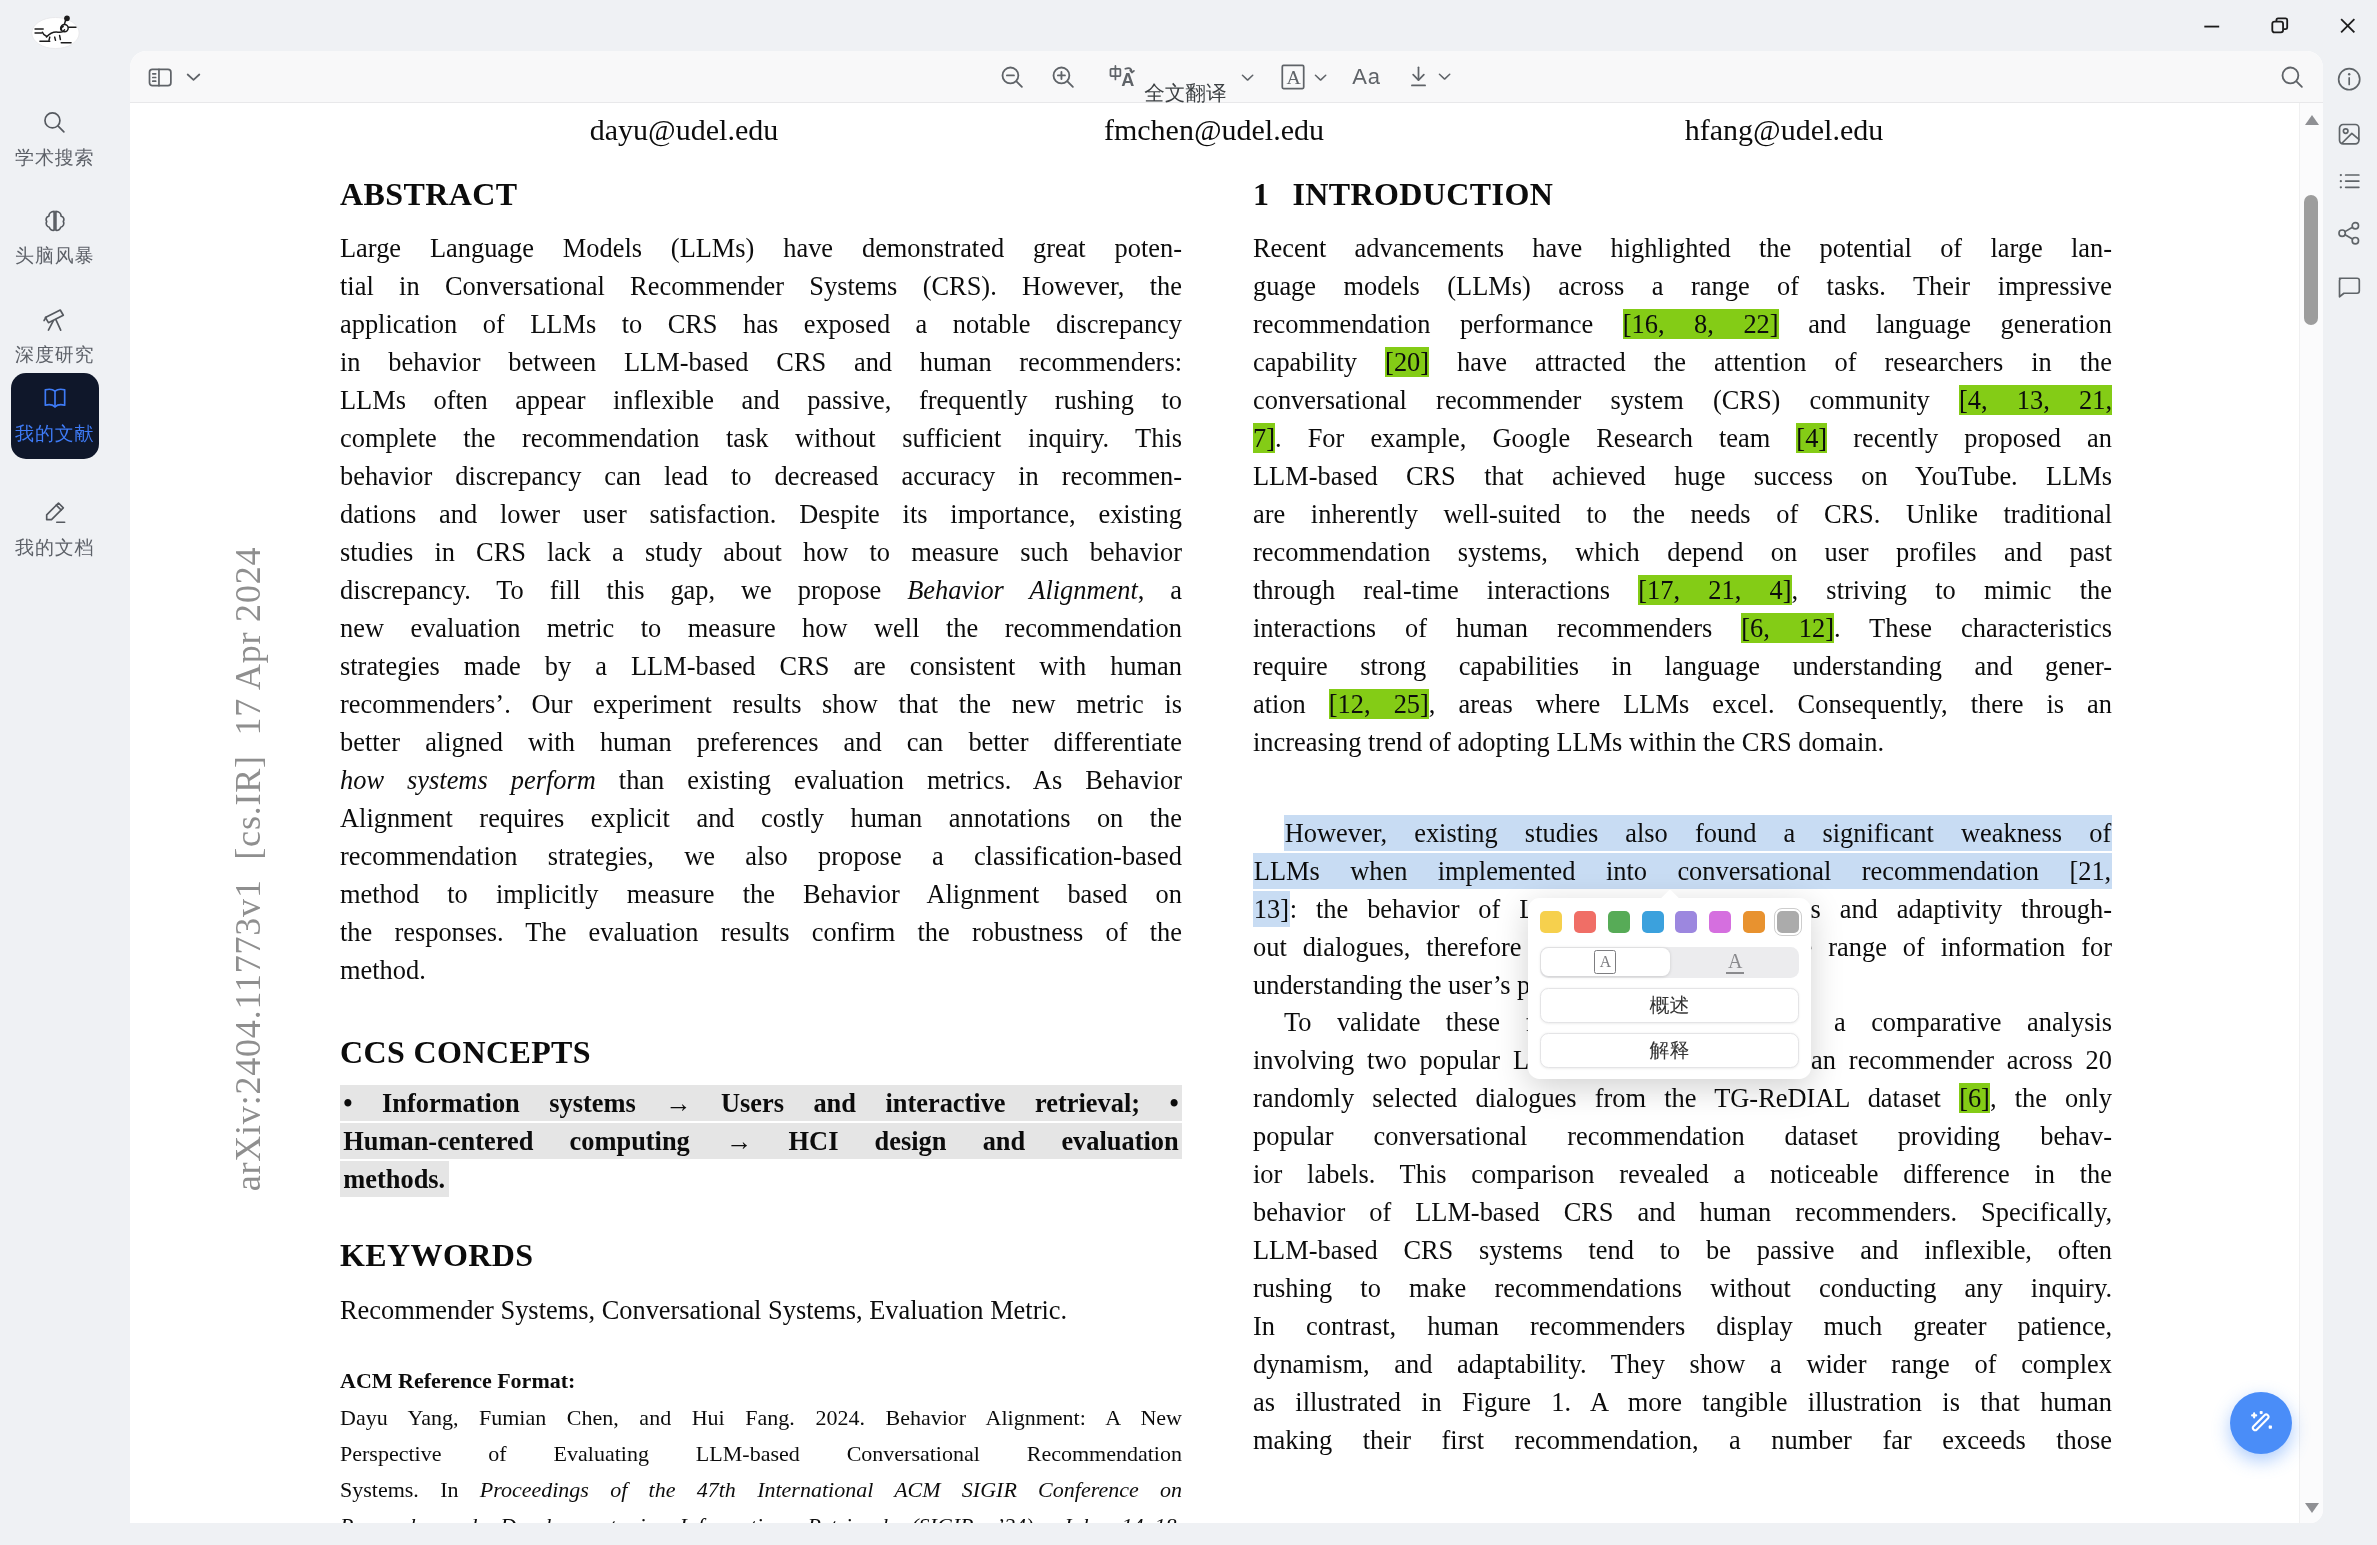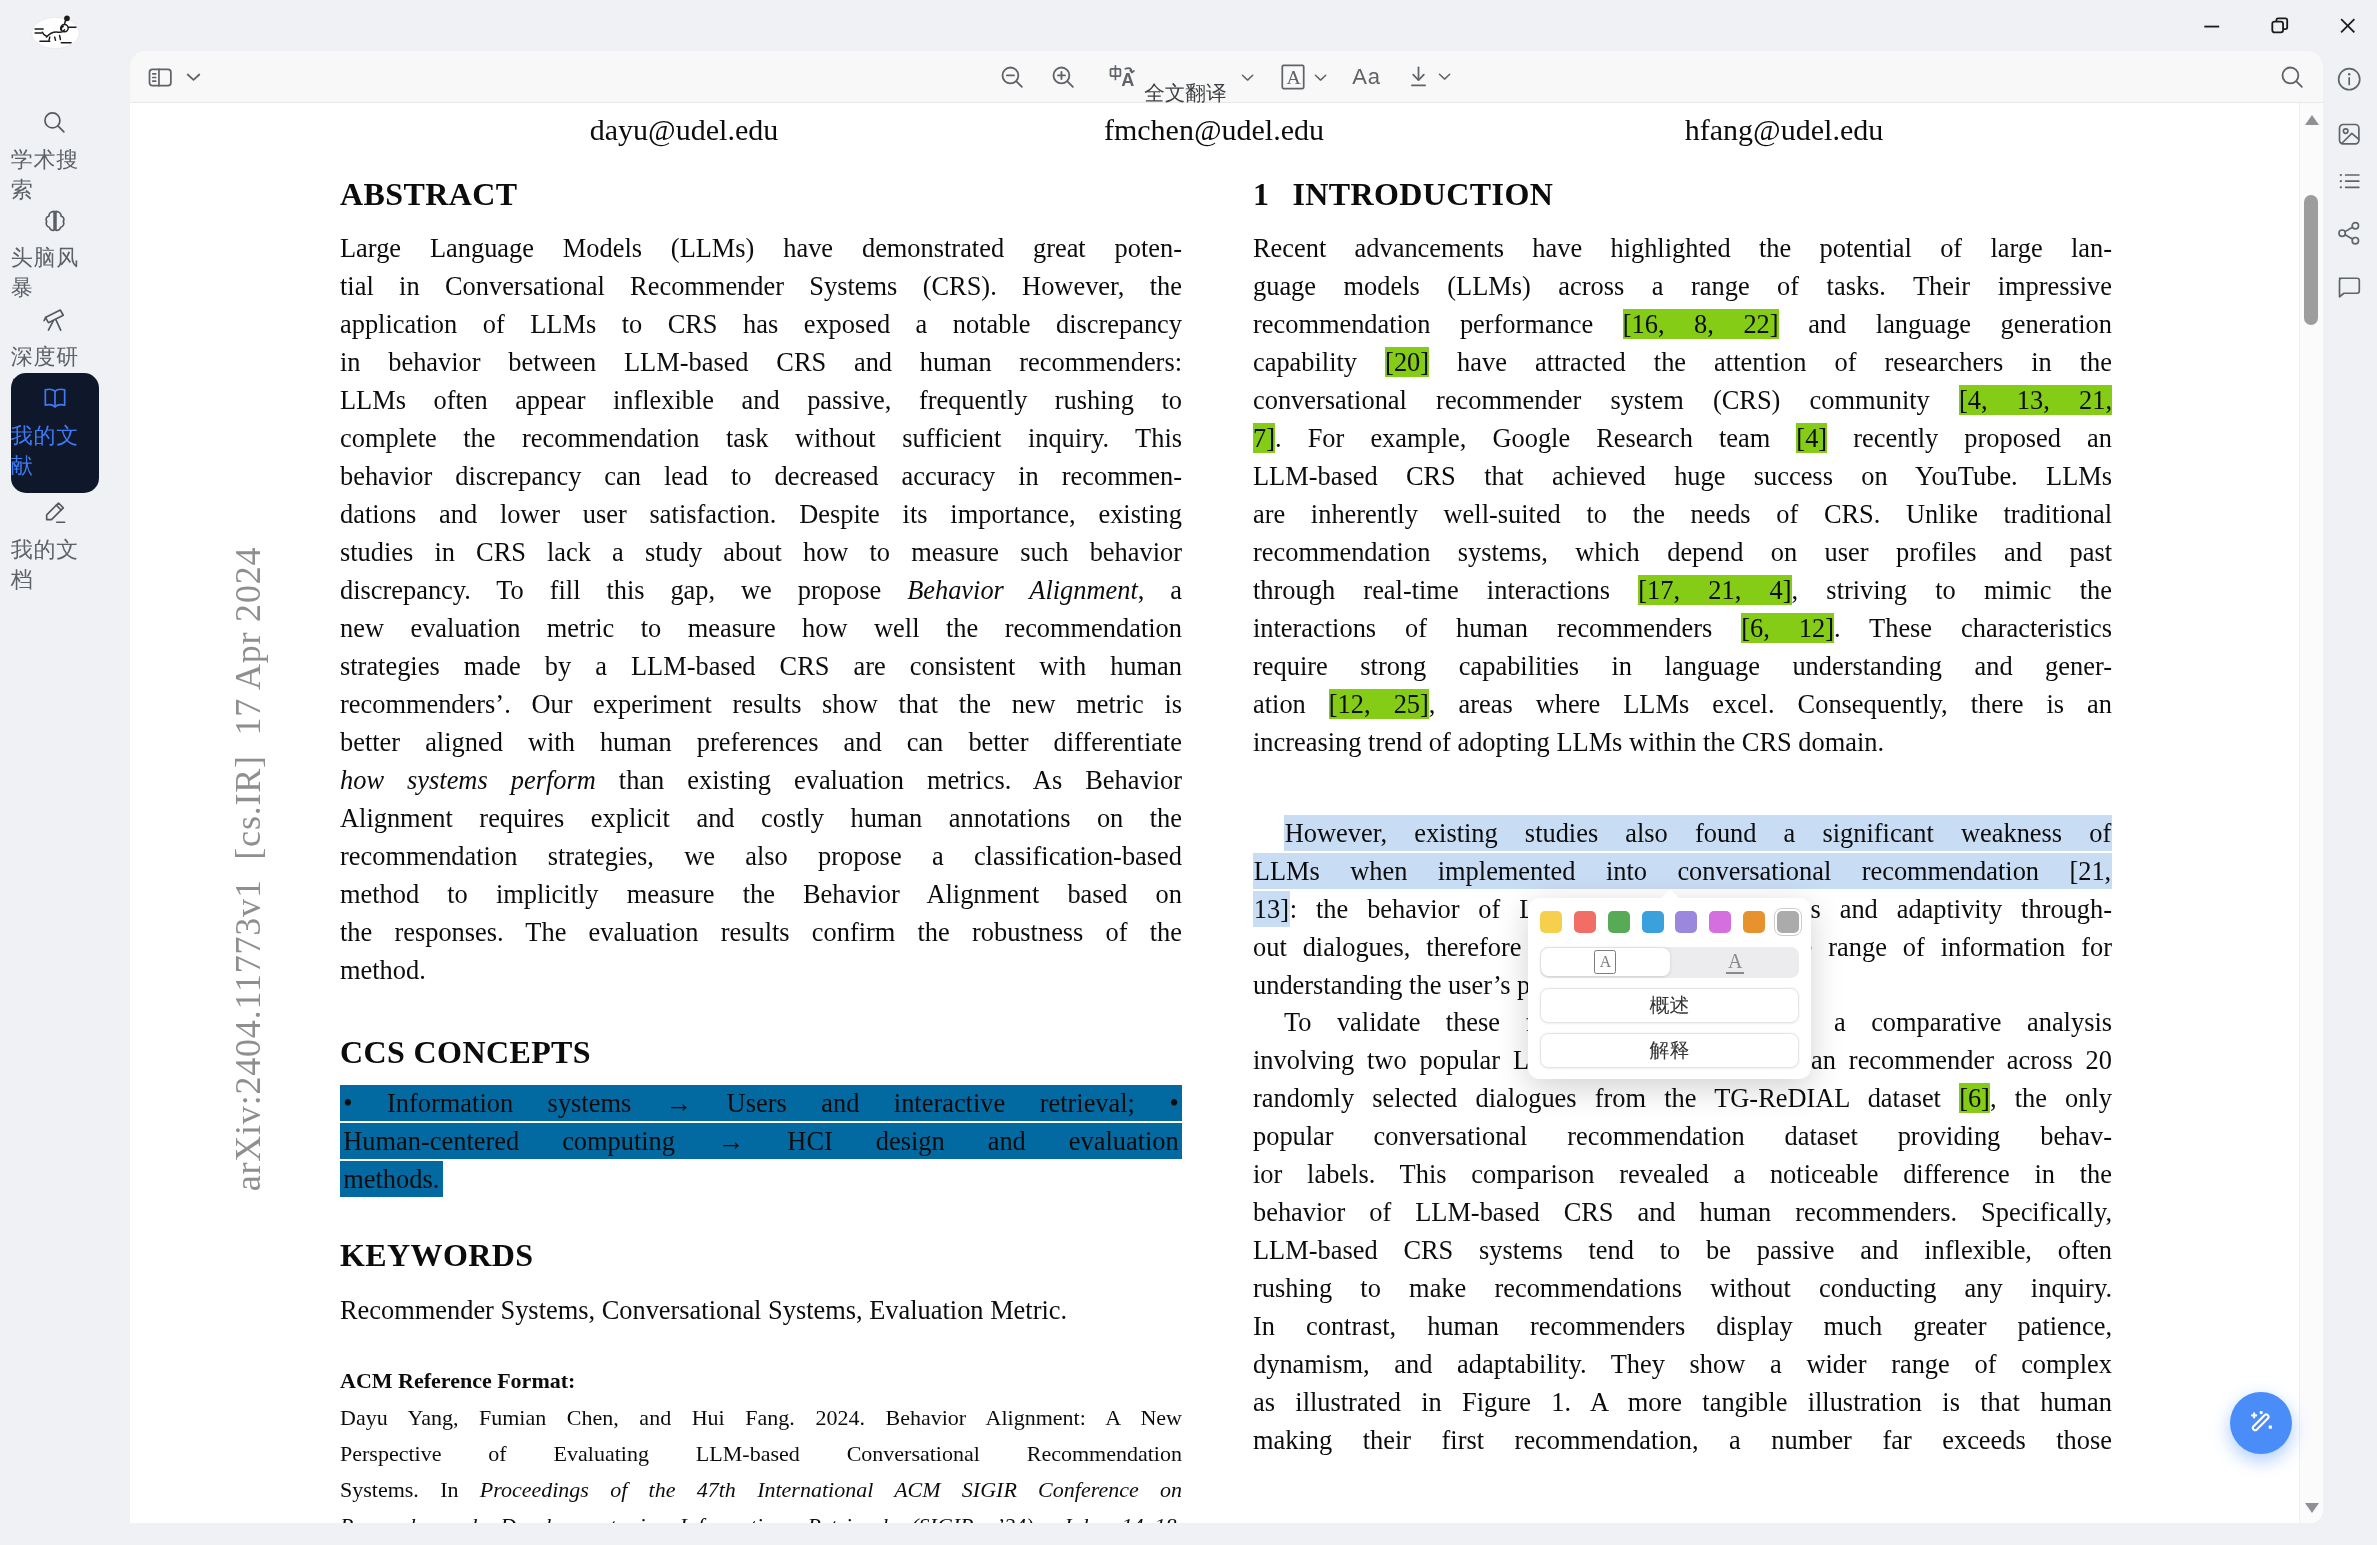--- a/index.html
+++ b/index.html
@@ -11,21 +11,21 @@
   }
   
   .win-controls{position:absolute;top:11.6px;right:15px;display:flex;gap:40px;z-index:60;}
   .win-btn{width:28px;height:28px;display:flex;align-items:center;justify-content:center;cursor:pointer;}
   .win-btn svg{stroke:#1b1b1b;stroke-width:2.2;fill:none;}
   
   .sidebar{position:absolute;left:0;top:0;width:130px;height:100%;}
   .logo{position:absolute;left:30px;top:15px;width:51px;height:36px;}
   .nav-item{position:absolute;left:10.7px;width:88px;display:flex;flex-direction:column;align-items:center;
     gap:7.4px;padding:11.6px 0;border-radius:15px;cursor:pointer;}
-  .nav-item .nlabel{font-size:22px;color:#5d6168;letter-spacing:0.8px;}
+  .nav-item .nlabel{font-size:19px;color:#5d6168;letter-spacing:0.8px;}
   .nav-item svg{stroke:#55595f;fill:none;stroke-width:1.9;stroke-linecap:round;stroke-linejoin:round;}
   .nav-item.active{background:#0f172a;}
   .nav-item.active .nlabel{color:#3e7bf6;}
   .nav-item.active svg{stroke:#3e7bf6;}
   
   .main-card{position:absolute;left:130px;top:51px;width:2193px;height:1472px;background:#fff;
     border-radius:16.5px 16.5px 13.2px 15px;}
   .toolbar{position:absolute;left:0;top:0;width:100%;height:52px;background:#f8f8f9;
     border-bottom:0.8px solid #e8e8ea;border-radius:16.5px 16.5px 0 0;box-sizing:border-box;}
   .toolbar svg{stroke:#5f6368;fill:none;stroke-width:2.1;stroke-linecap:round;stroke-linejoin:round;}
@@ -48,21 +48,21 @@
   .h2{position:absolute;font-size:32px;font-weight:bold;letter-spacing:0.4px;display:flex;gap:23px;align-items:flex-end;}
   .para{position:absolute;width:100%;}
   .line{font-size:26.4px;line-height:38px;text-align:justify;text-align-last:justify;}
   .para .line:last-child{text-align-last:auto;}
   .para[data-justify-all] .line:last-child{text-align-last:justify;}
   .para.ref .line{font-size:22px;line-height:36px;}
   .it{font-style:italic;}
   .bd{font-weight:bold;}
   .ind{display:inline-block;width:31px;}
   .blue{background:#c8dcf3;padding:3.3px 0.8px;}
-  .pink{background:#0369a1;font-weight:normal;padding:3.3px 3.3px;}
+  .pink{background:#e5e5e5;font-weight:bold;padding:3.3px 3.3px;}
   .c{background:#84cc16;}
   
   .scrolltrack{position:absolute;left:2169px;top:52px;width:24px;height:1420px;background:#fbfbfc;
     border-left:0.8px solid #f0f0f1;border-radius:0 0 13.2px 0;box-sizing:border-box;}
   .tri-up{position:absolute;left:5px;top:11.6px;width:0;height:0;
     border-left:7.4px solid transparent;border-right:7.4px solid transparent;border-bottom:10px solid #8f9094;}
   .tri-down{position:absolute;left:5px;bottom:10px;width:0;height:0;
     border-left:7.4px solid transparent;border-right:7.4px solid transparent;border-top:10px solid #8f9094;}
   .thumb{position:absolute;left:4.1px;top:92px;width:14px;height:130px;background:#9d9d9d;border-radius:7.4px;}
   

